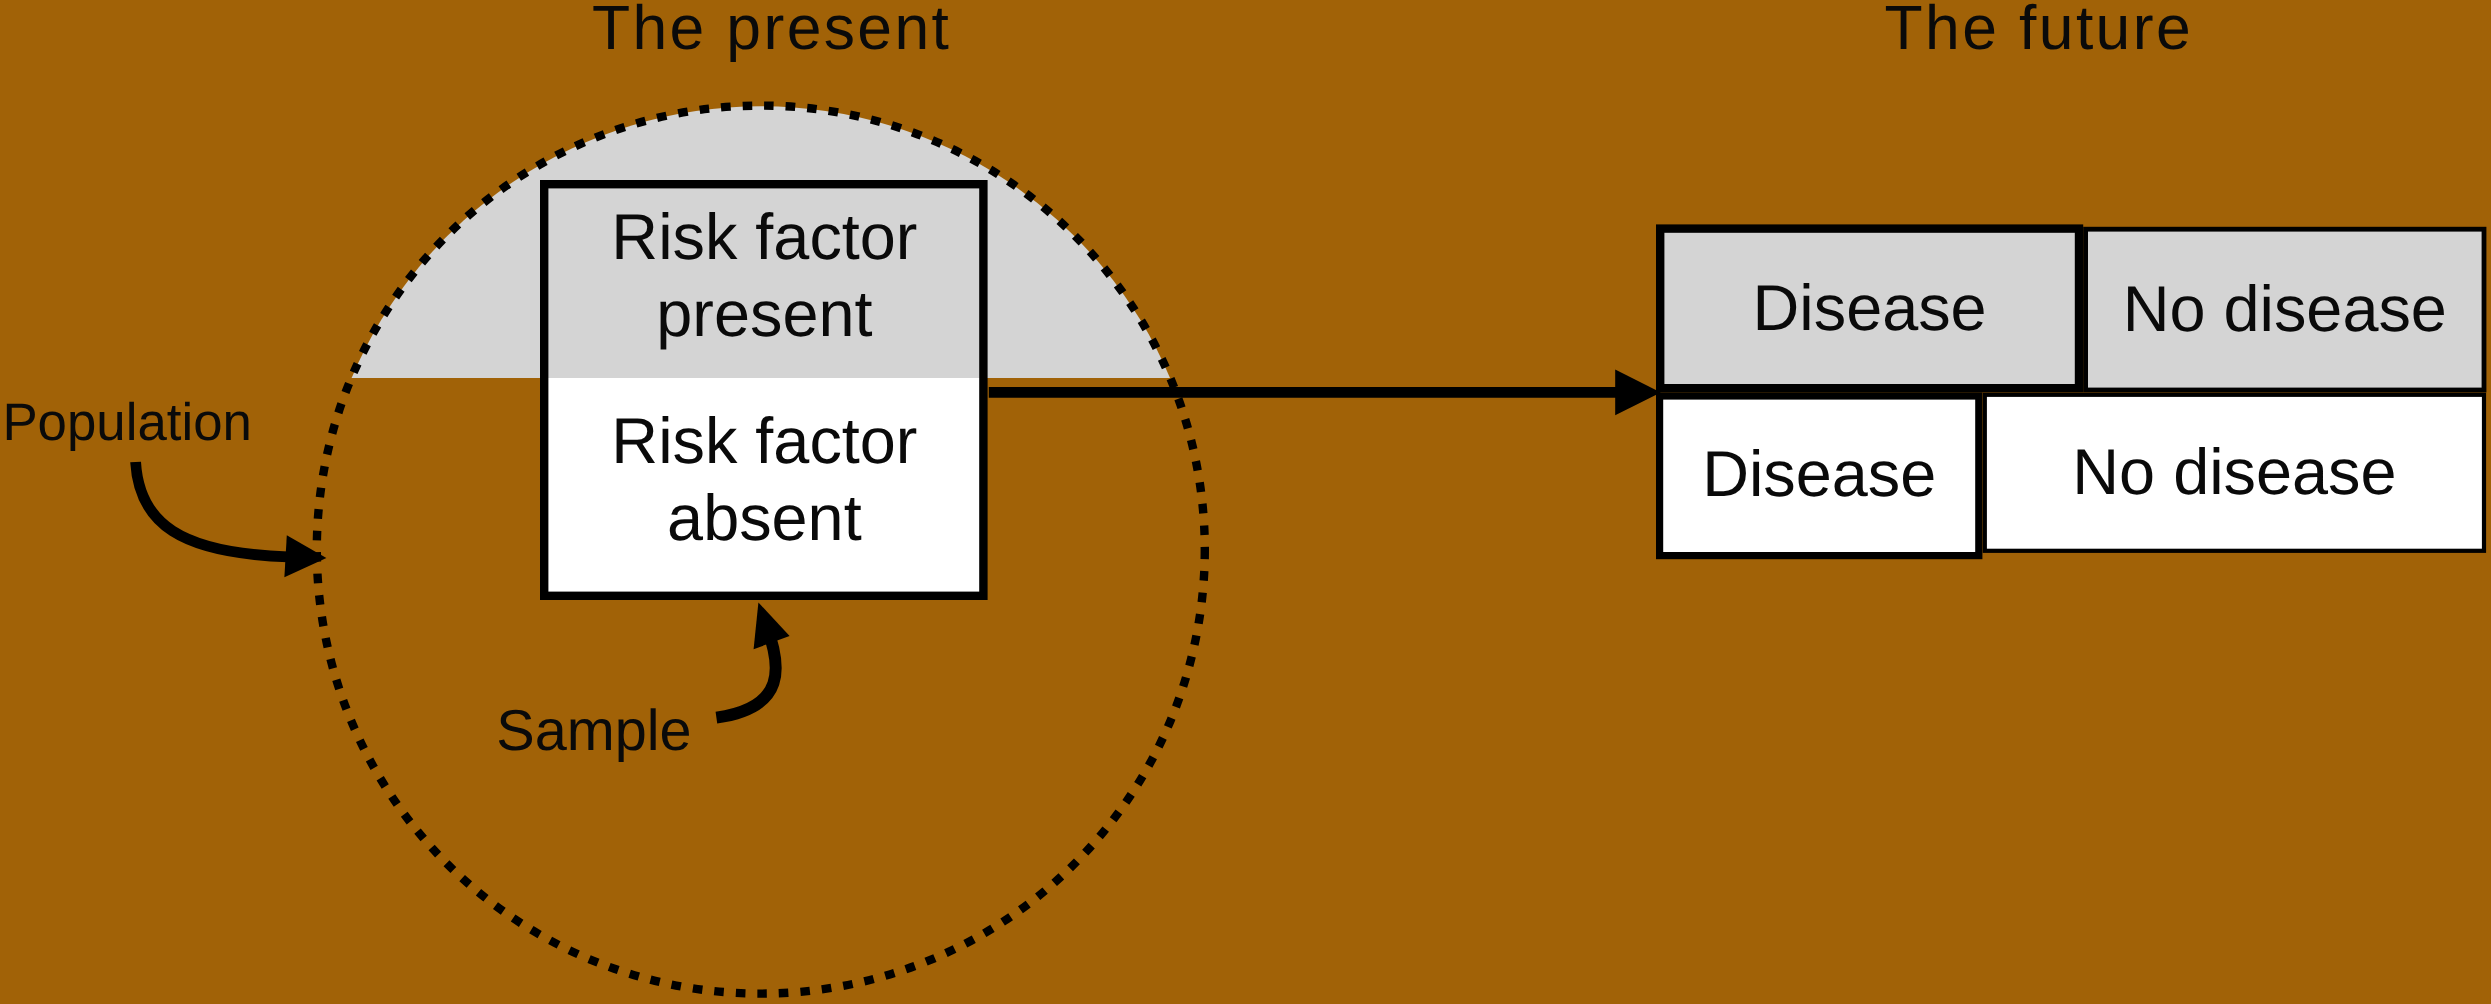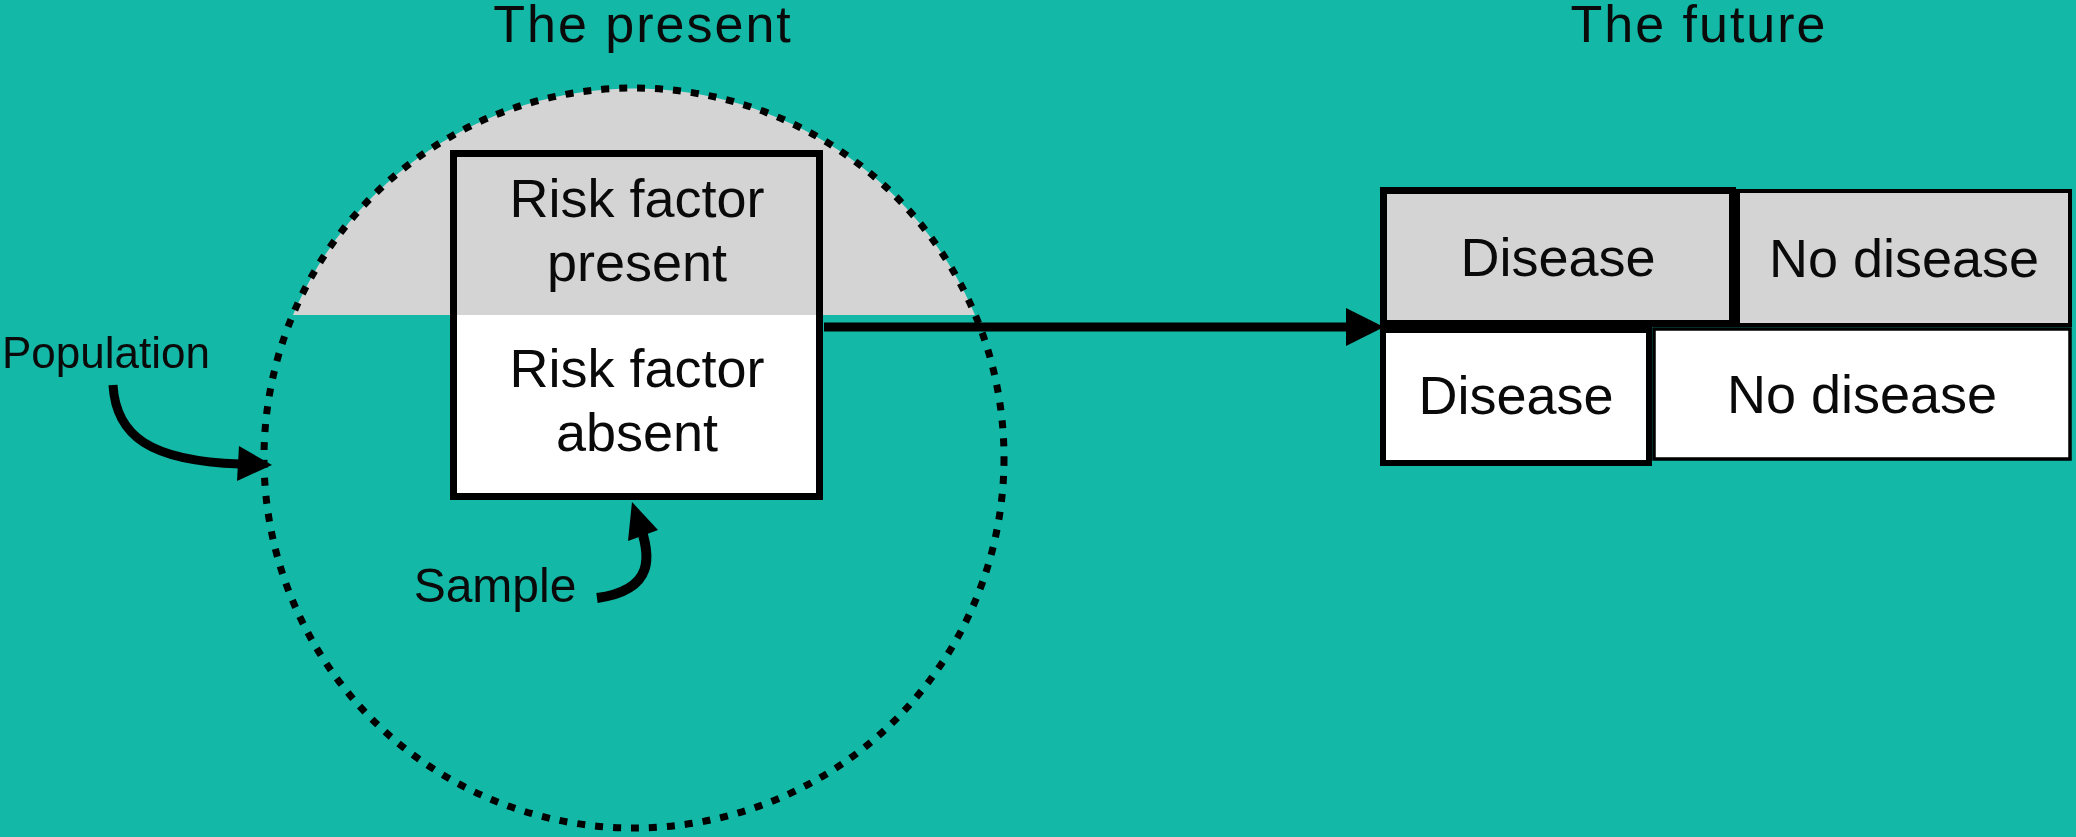--- a/index.html
+++ b/index.html
@@ -1,20 +1,20 @@
 <!DOCTYPE html>
 <html><head>
 <meta charset="utf-8">
 <style>
   html, body { margin: 0; padding: 0; background: #ffffff; }
   .canvas {
     position: relative;
     width: 2076px;
     height: 837px;
-    background: #14b8a6;
+    background: #a16207;
     overflow: hidden;
     font-family: "Liberation Sans", sans-serif;
     color: #0a0a0a;
   }
   .canvas > svg { position: absolute; left: 0; top: 0; }
   .label { position: absolute; white-space: pre-line; }
   .title { font-size: 52px; letter-spacing: 2px; text-align: center; }
   .risk  { left: 457px; width: 360px; font-size: 54px; line-height: 64px; text-align: center; }
   .cell  { display: flex; align-items: center; justify-content: center; text-align: right; font-size: 54px; }
   .annot-pop    { font-size: 44px; line-height: 48px; }
@@ -63,15 +63,15 @@
 present</div>
   <div class="label risk" style="top:336px;">Risk factor
 absent</div>
 
   <div class="label cell" style="left:1380px; top:187px; width:356px; height:140px;">Disease</div>
   <div class="label cell" style="left:1736px; top:189px; width:336px; height:138px;">No disease</div>
   <div class="label cell" style="left:1380px; top:327px; width:272px; height:136px;">Disease</div>
   <div class="label cell" style="left:1652px; top:327px; width:420px; height:134px;">No disease</div>
 
   <div class="label annot-pop" style="left:2px; top:329px;">Population</div>
-  <div class="label annot-sample" style="left:405px; top:560px;">Sample</div>
+  <div class="label annot-sample" style="left:405px; top:584px;">Sample</div>
 
 </div>
 
 </body></html>

